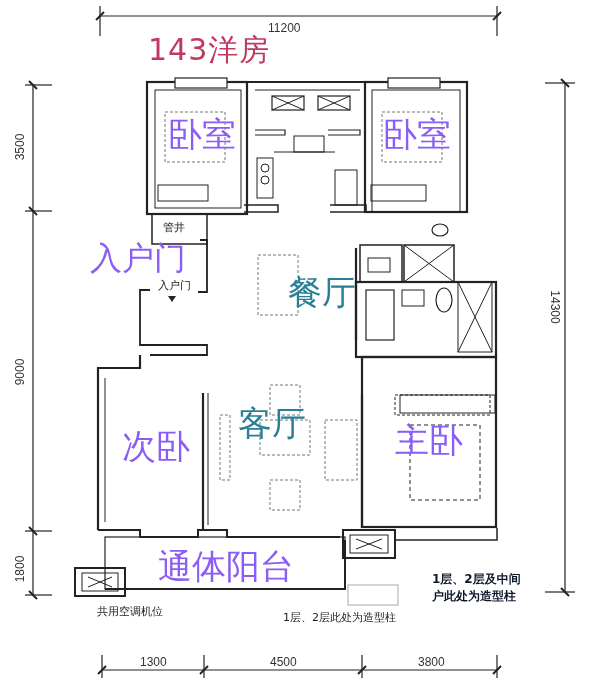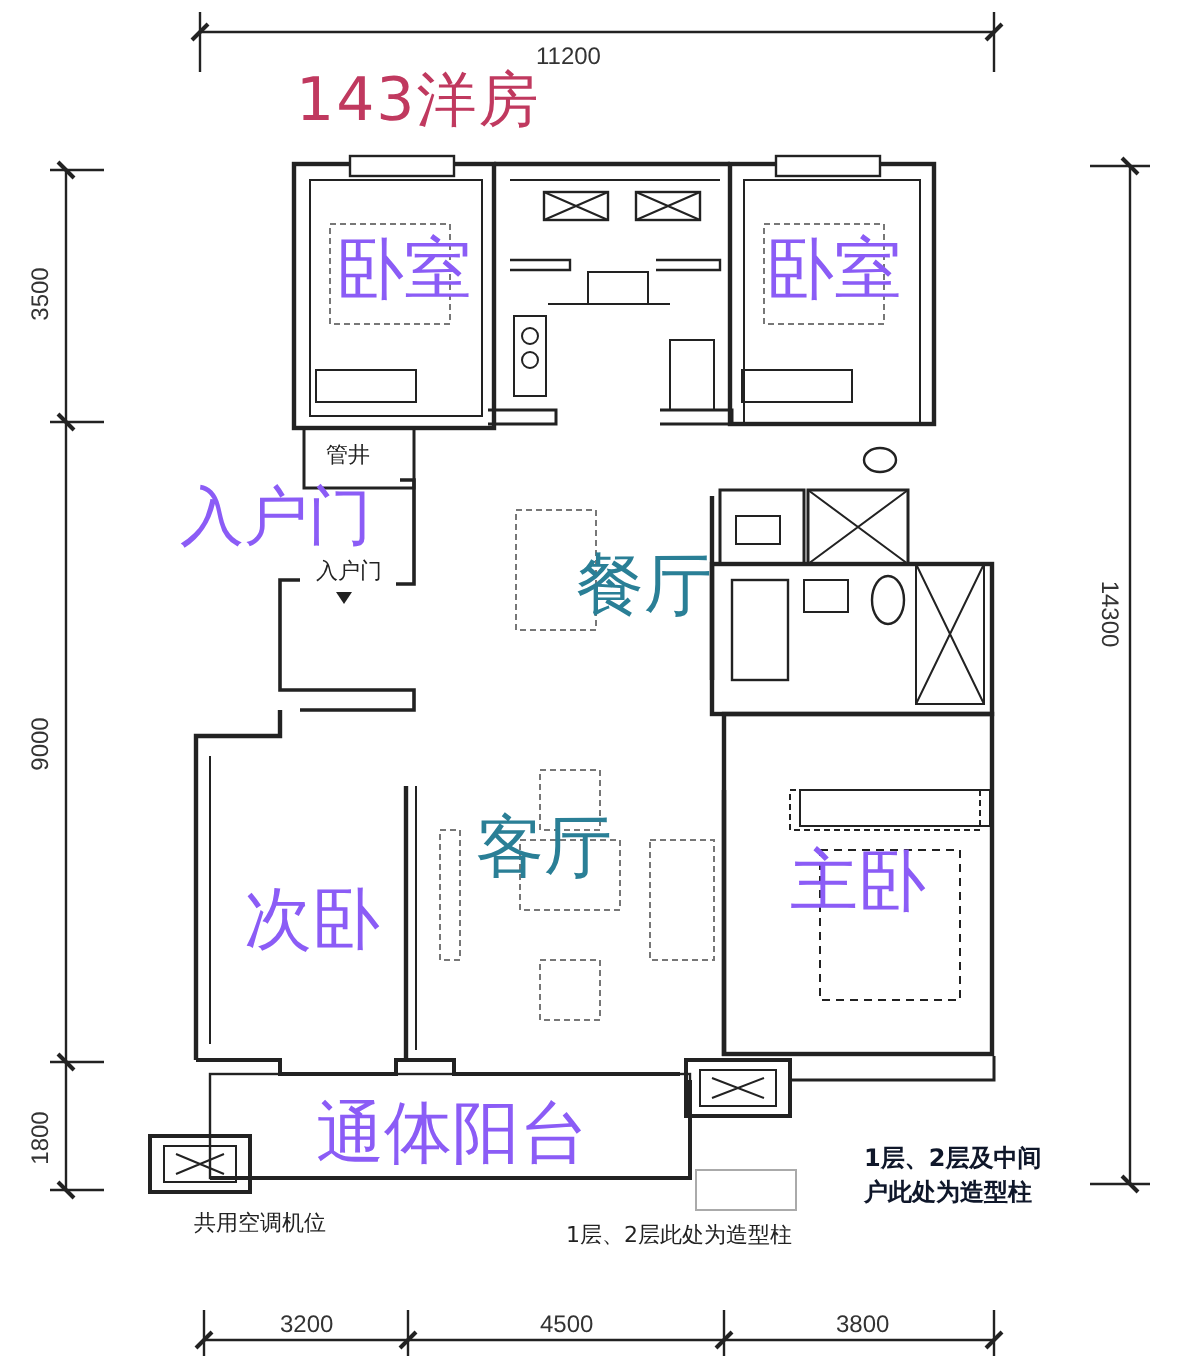--- a/index.html
+++ b/index.html
@@ -142,31 +142,31 @@
   </g>
 </svg>
 
 <div class="abs title" style="left:148px; top:30px;">143洋房</div>
 
 <div class="abs dim-text" style="left:268px; top:21px;">11200</div>
 <div class="abs dim-text vtext" style="left:0px; top:140px; width:40px; text-align:center;">3500</div>
 <div class="abs dim-text vtext" style="left:0px; top:365px; width:40px; text-align:center;">9000</div>
 <div class="abs dim-text vtext" style="left:0px; top:562px; width:40px; text-align:center;">1800</div>
 <div class="abs dim-text vtext-r" style="left:525px; top:300px; width:60px; text-align:center;">14300</div>
-<div class="abs dim-text" style="left:140px; top:655px;">3200</div>
+<div class="abs dim-text" style="left:140px; top:655px;">1300</div>
 <div class="abs dim-text" style="left:270px; top:655px;">4500</div>
 <div class="abs dim-text" style="left:418px; top:655px;">3800</div>
 
 <div class="abs room-red" style="left:168px; top:112px;">卧室</div>
 <div class="abs room-red" style="left:383px; top:112px;">卧室</div>
 <div class="abs small-label" style="left:163px; top:220px;">管井</div>
 <div class="abs room-red" style="left:90px; top:237px; font-size:32px;">入户门</div>
 <div class="abs small-label" style="left:158px; top:278px; font-weight:normal;">入户门</div>
 <div class="abs room-teal" style="left:272px; top:270px;margin-left:16px;">餐厅</div>
-<div class="abs room-red" style="left:122px; top:437px;">次卧</div>
+<div class="abs room-red" style="left:122px; top:424px;">次卧</div>
 <div class="abs room-teal" style="left:238px; top:401px;">客厅</div>
 <div class="abs room-red" style="left:395px; top:418px;">主卧</div>
 <div class="abs room-red" style="left:158px; top:544px; font-size:34px;">通体阳台</div>
 
 <div class="abs small-label" style="left:97px; top:604px;text-align:right;">共用空调机位</div>
 <div class="abs small-label" style="left:283px; top:610px;">1层、2层此处为造型柱</div>
 <div class="abs note" style="left:432px; top:571px;">
   <div>1层、2层及中间</div>
   <div>户此处为造型柱</div>
 </div>

